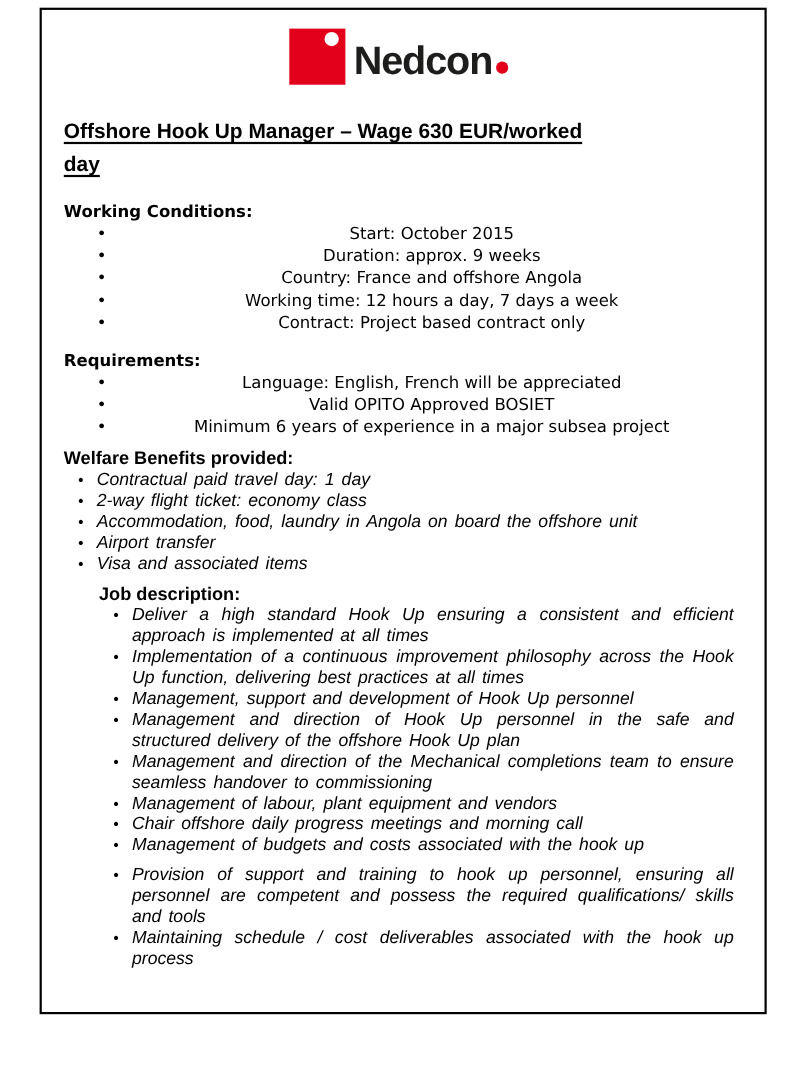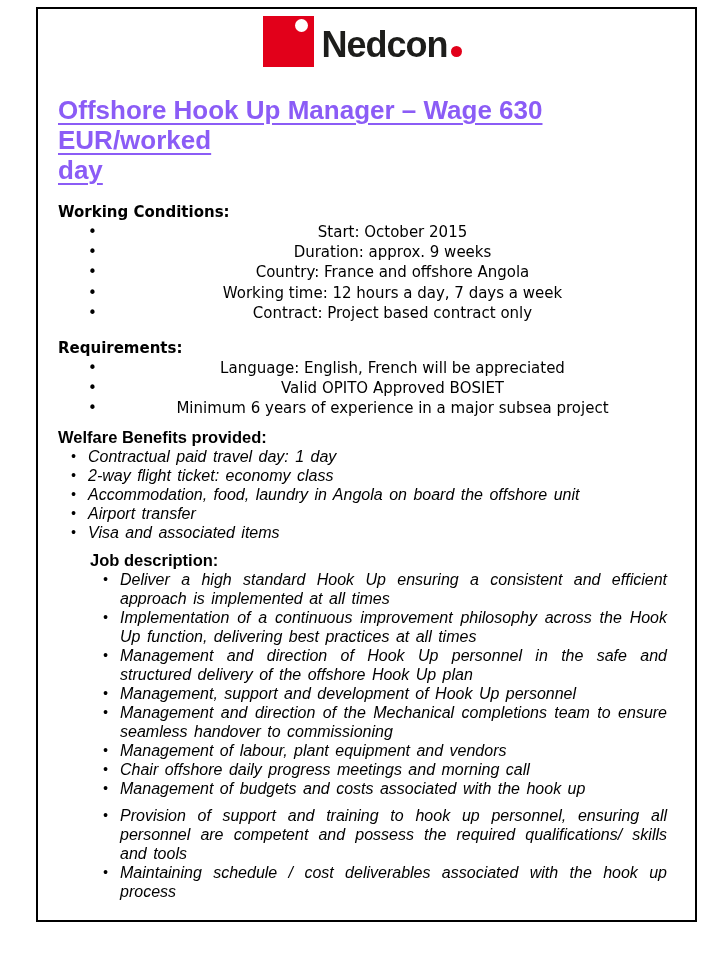--- a/index.html
+++ b/index.html
@@ -13,21 +13,21 @@
     position: absolute;
     left: 36px; top: 7px;
     width: 661px; height: 915px;
     border: 2px solid #000000;
     background: #ffffff;
     padding: 0 28px 0 20px;
     overflow: hidden;
   }
   
   .logo {
-    margin-top: 7px;
+    margin-top: 17px;
     display: flex;
     justify-content: center;
     align-items: center;
   }
   .logo-square {
     position: relative;
     width: 51px; height: 51px;
     background: var(--brand-red, #e2001a);
     flex: 0 0 auto;
   }
@@ -55,23 +55,23 @@
     width: 11px; height: 11px;
     border-radius: 50%;
     background: var(--brand-red, #e2001a);
     margin-left: 3px;
   }
   
   .doc-title {
     margin-top: 28px;
     font-family: "Liberation Sans", sans-serif;
     font-weight: bold;
-    font-size: 26px;
+    font-size: 19px;
     line-height: 30px;
-    color: #8b5cf6;
+    color: #000000;
   }
   .doc-title .t-line {
     text-decoration: underline;
     text-decoration-thickness: 2px;
     text-underline-offset: 4px;
   }
   
   .sec-v { font-family: "DejaVu Sans", sans-serif; font-size: 15px; }
   .sec-v .sec-heading {
     font-weight: bold;
@@ -172,22 +172,22 @@
         <li>Visa and associated items</li>
       </ul>
   </div>
 
   <div class="sec-t mt-job">
     <div class="sec-heading">Job description:</div>
     <ul>
 
     <li>Deliver a high standard Hook Up ensuring a consistent and efficient approach is implemented at all times</li>
         <li>Implementation of a continuous improvement philosophy across the Hook Up function, delivering best practices at all times</li>
+        <li>Management, support and development of Hook Up personnel</li>
         <li>Management and direction of Hook Up personnel in the safe and structured delivery of the offshore Hook Up plan</li>
-        <li>Management, support and development of Hook Up personnel</li>
         <li>Management and direction of the Mechanical completions team to ensure seamless handover to commissioning</li>
         <li>Management of labour, plant equipment and vendors</li>
         <li>Chair offshore daily progress meetings and morning call</li>
         <li>Management of budgets and costs associated with the hook up</li>
       </ul>
     <ul class="list-gap">
 
     <li>Provision of support and training to hook up personnel, ensuring all personnel are competent and possess the required qualifications/ skills and tools</li>
         <li>Maintaining schedule / cost deliverables associated with the hook up process</li>
       </ul>

